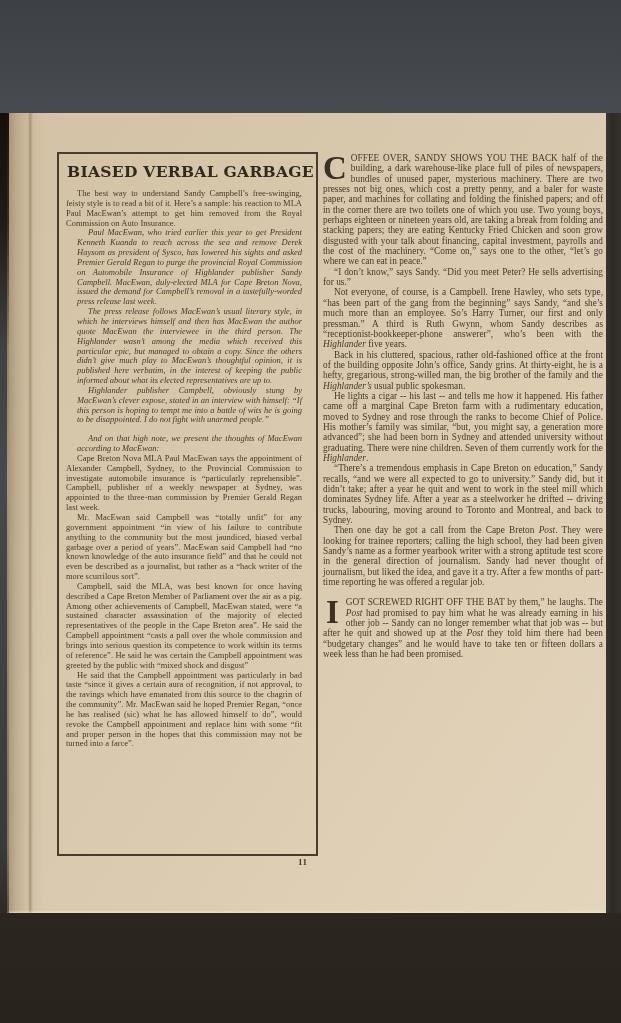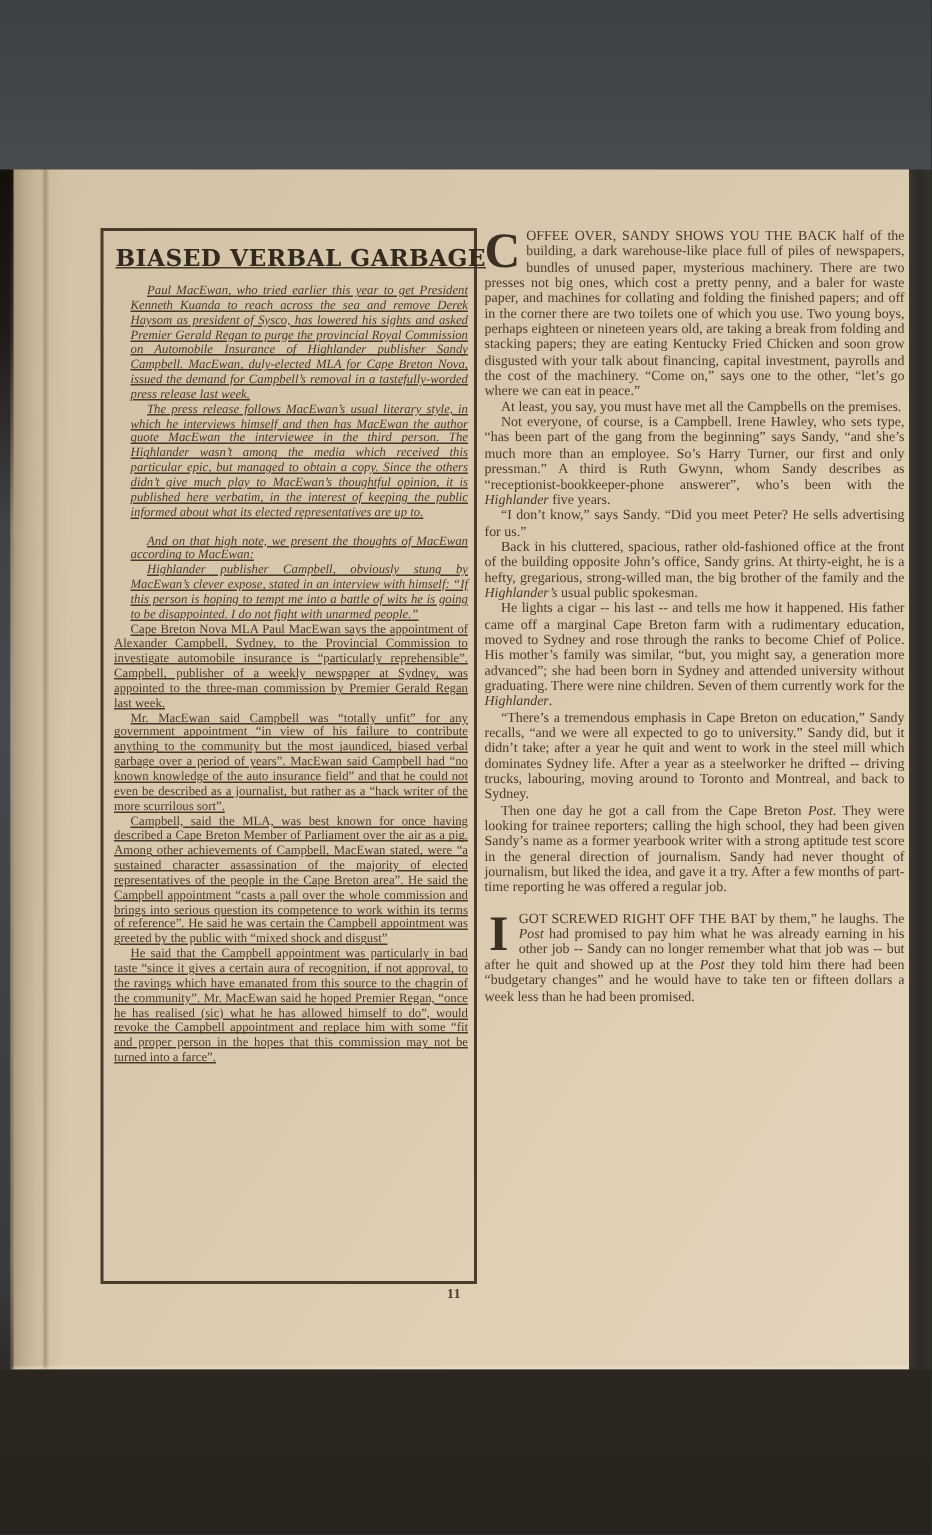--- a/index.html
+++ b/index.html
@@ -16,22 +16,22 @@
             background:linear-gradient(180deg,rgba(18,13,7,.97) 0%,rgba(18,13,7,.75) 14%,rgba(18,13,7,.12) 30%,rgba(18,13,7,0) 45%,rgba(18,13,7,.25) 92%,rgba(18,13,7,.5) 100%);}
 
   .page{position:absolute;left:7px;top:112px;width:600px;height:801px;
         background:linear-gradient(123deg,#d3c2a5 0%,#d9c9ae 45%,#e3d5bc 100%);}
   .page::before{content:"";position:absolute;left:0;top:0;bottom:0;width:40px;pointer-events:none;
         background:linear-gradient(90deg,rgba(95,72,48,.42) 0%,rgba(120,95,65,.25) 9px,rgba(150,125,92,.16) 18px,rgba(0,0,0,0) 38px),
                    linear-gradient(90deg,rgba(0,0,0,0) 21px,rgba(88,68,46,.35) 23px,rgba(0,0,0,0) 26px);}
   .page::after{content:"";position:absolute;left:0;right:0;bottom:0;height:3px;
         background:linear-gradient(180deg,rgba(248,238,216,0) 0%,rgba(248,238,216,.55) 100%);}
 
-  .article-box{position:absolute;left:60px;top:40px;width:236px;height:688px;
-        border:2px solid #4a3c2c;padding:6px 4px 6px 7px;color:#473a2a;text-decoration:underline;}
+  .article-box{position:absolute;left:50px;top:40px;width:236px;height:688px;
+        border:2px solid #4a3c2c;padding:6px 14px 6px 7px;color:#473a2a;}
   .box-title{font-family:"DejaVu Serif",serif;font-weight:bold;font-size:15.5px;
         letter-spacing:.3px;color:#322a1f;margin:2px 0 8px 1px;white-space:nowrap;}
   .article-box p{margin:0;font-size:8.5px;line-height:9.85px;text-align:justify;}
   .quote{font-style:italic;margin-left:11px !important;}
   .ind{text-indent:11px;}
   .sp9{margin-top:9px !important;}
 
   .right-col{position:absolute;left:316px;top:41px;width:280px;color:#473a2a;}
   .right-col p{margin:0;font-size:9.3px;line-height:10.35px;text-align:justify;}
   .sp10{margin-top:10px !important;}
@@ -43,37 +43,37 @@
         color:#473a2a;letter-spacing:.5px;}
 </style>
 </head>
 <body>
 
 <div class="canvas">
   <div class="page">
 
     <div class="article-box">
       <div class="box-title">BIASED VERBAL GARBAGE</div>
+      <p class="ind">The best way to understand Sandy Campbell’s free-swinging, feisty style is to read a bit of it. Here’s a sample: his reaction to MLA Paul MacEwan’s attempt to get him removed from the Royal Commission on Auto Insurance.</p>
       <p class="quote ind">Paul MacEwan, who tried earlier this year to get President Kenneth Kuanda to reach across the sea and remove Derek Haysom as president of Sysco, has lowered his sights and asked Premier Gerald Regan to purge the provincial Royal Commission on Automobile Insurance of Highlander publisher Sandy Campbell. MacEwan, duly-elected MLA for Cape Breton Nova, issued the demand for Campbell’s removal in a tastefully-worded press release last week.</p>
       <p class="quote ind">The press release follows MacEwan’s usual literary style, in which he interviews himself and then has MacEwan the author quote MacEwan the interviewee in the third person. The Highlander wasn’t among the media which received this particular epic, but managed to obtain a copy. Since the others didn’t give much play to MacEwan’s thoughtful opinion, it is published here verbatim, in the interest of keeping the public informed about what its elected representatives are up to.</p>
+      <p class="quote ind">Highlander publisher Campbell, obviously stung by MacEwan’s clever expose, stated in an interview with himself: “If this person is hoping to tempt me into a battle of wits he is going to be disappointed. I do not fight with unarmed people.”</p>
       <p class="quote ind sp9">And on that high note, we present the thoughts of MacEwan according to MacEwan:</p>
-      <p class="quote ind">Highlander publisher Campbell, obviously stung by MacEwan’s clever expose, stated in an interview with himself: “If this person is hoping to tempt me into a battle of wits he is going to be disappointed. I do not fight with unarmed people.”</p>
       <p class="ind">Cape Breton Nova MLA Paul MacEwan says the appointment of Alexander Campbell, Sydney, to the Provincial Commission to investigate automobile insurance is “particularly reprehensible”. Campbell, publisher of a weekly newspaper at Sydney, was appointed to the three-man commission by Premier Gerald Regan last week.</p>
       <p class="ind">Mr. MacEwan said Campbell was “totally unfit” for any government appointment “in view of his failure to contribute anything to the community but the most jaundiced, biased verbal garbage over a period of years”. MacEwan said Campbell had “no known knowledge of the auto insurance field” and that he could not even be described as a journalist, but rather as a “hack writer of the more scurrilous sort”.</p>
       <p class="ind">Campbell, said the MLA, was best known for once having described a Cape Breton Member of Parliament over the air as a pig. Among other achievements of Campbell, MacEwan stated, were “a sustained character assassination of the majority of elected representatives of the people in the Cape Breton area”. He said the Campbell appointment “casts a pall over the whole commission and brings into serious question its competence to work within its terms of reference”. He said he was certain the Campbell appointment was greeted by the public with “mixed shock and disgust”</p>
       <p class="ind">He said that the Campbell appointment was particularly in bad taste “since it gives a certain aura of recognition, if not approval, to the ravings which have emanated from this source to the chagrin of the community”. Mr. MacEwan said he hoped Premier Regan, “once he has realised (sic) what he has allowed himself to do”, would revoke the Campbell appointment and replace him with some “fit and proper person in the hopes that this commission may not be turned into a farce”.</p>
     </div>
 
     <div class="right-col">
       <p>
         <span class="dropcap">C</span><span>OFFEE OVER, SANDY SHOWS YOU THE BACK</span><span> half of the building, a dark warehouse-like place full of piles of newspapers, bundles of unused paper, mysterious machinery. There are two presses not big ones, which cost a pretty penny, and a baler for waste paper, and machines for collating and folding the finished papers; and off in the corner there are two toilets one of which you use. Two young boys, perhaps eighteen or nineteen years old, are taking a break from folding and stacking papers; they are eating Kentucky Fried Chicken and soon grow disgusted with your talk about financing, capital investment, payrolls and the cost of the machinery. “Come on,” says one to the other, “let’s go where we can eat in peace.”</span>
       </p>
-      <p class="ind">At least, you say, you must have met all the Campbells on the premises.</p>
+      <p class="ind">“I don’t know,” says Sandy. “Did you meet Peter? He sells advertising for us.”</p>
       <p class="ind">Not everyone, of course, is a Campbell. Irene Hawley, who sets type, “has been part of the gang from the beginning” says Sandy, “and she’s much more than an employee. So’s Harry Turner, our first and only pressman.” A third is Ruth Gwynn, whom Sandy describes as “receptionist-bookkeeper-phone answerer”, who’s been with the <i>Highlander</i> five years.</p>
-      <p class="ind">“I don’t know,” says Sandy. “Did you meet Peter? He sells advertising for us.”</p>
       <p class="ind">Back in his cluttered, spacious, rather old-fashioned office at the front of the building opposite John’s office, Sandy grins. At thirty-eight, he is a hefty, gregarious, strong-willed man, the big brother of the family and the <i>Highlander’s</i> usual public spokesman.</p>
       <p class="ind">He lights a cigar -- his last -- and tells me how it happened. His father came off a marginal Cape Breton farm with a rudimentary education, moved to Sydney and rose through the ranks to become Chief of Police. His mother’s family was similar, “but, you might say, a generation more advanced”; she had been born in Sydney and attended university without graduating. There were nine children. Seven of them currently work for the <i>Highlander</i>.</p>
       <p class="ind">“There’s a tremendous emphasis in Cape Breton on education,” Sandy recalls, “and we were all expected to go to university.” Sandy did, but it didn’t take; after a year he quit and went to work in the steel mill which dominates Sydney life. After a year as a steelworker he drifted -- driving trucks, labouring, moving around to Toronto and Montreal, and back to Sydney.</p>
       <p class="ind">Then one day he got a call from the Cape Breton <i>Post</i>. They were looking for trainee reporters; calling the high school, they had been given Sandy’s name as a former yearbook writer with a strong aptitude test score in the general direction of journalism. Sandy had never thought of journalism, but liked the idea, and gave it a try. After a few months of part-time reporting he was offered a regular job.</p>
       <p class="sp10">
         <span class="dropcap narrow">I</span><span>GOT SCREWED RIGHT OFF THE BAT</span><span> by them,” he laughs. The <i>Post</i> had promised to pay him what he was already earning in his other job -- Sandy can no longer remember what that job was -- but after he quit and showed up at the <i>Post</i> they told him there had been “budgetary changes” and he would have to take ten or fifteen dollars a week less than he had been promised.</span>
       </p>
     </div>
 
     <div class="page-num">11</div>

